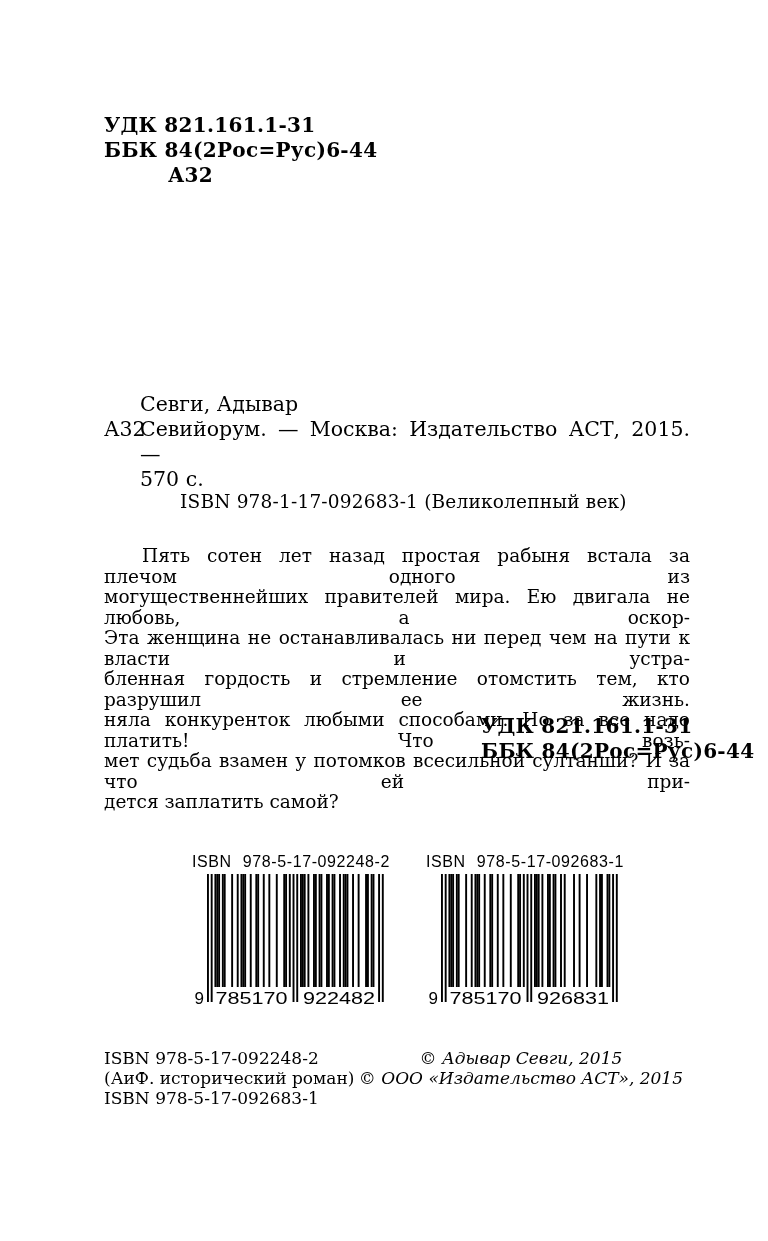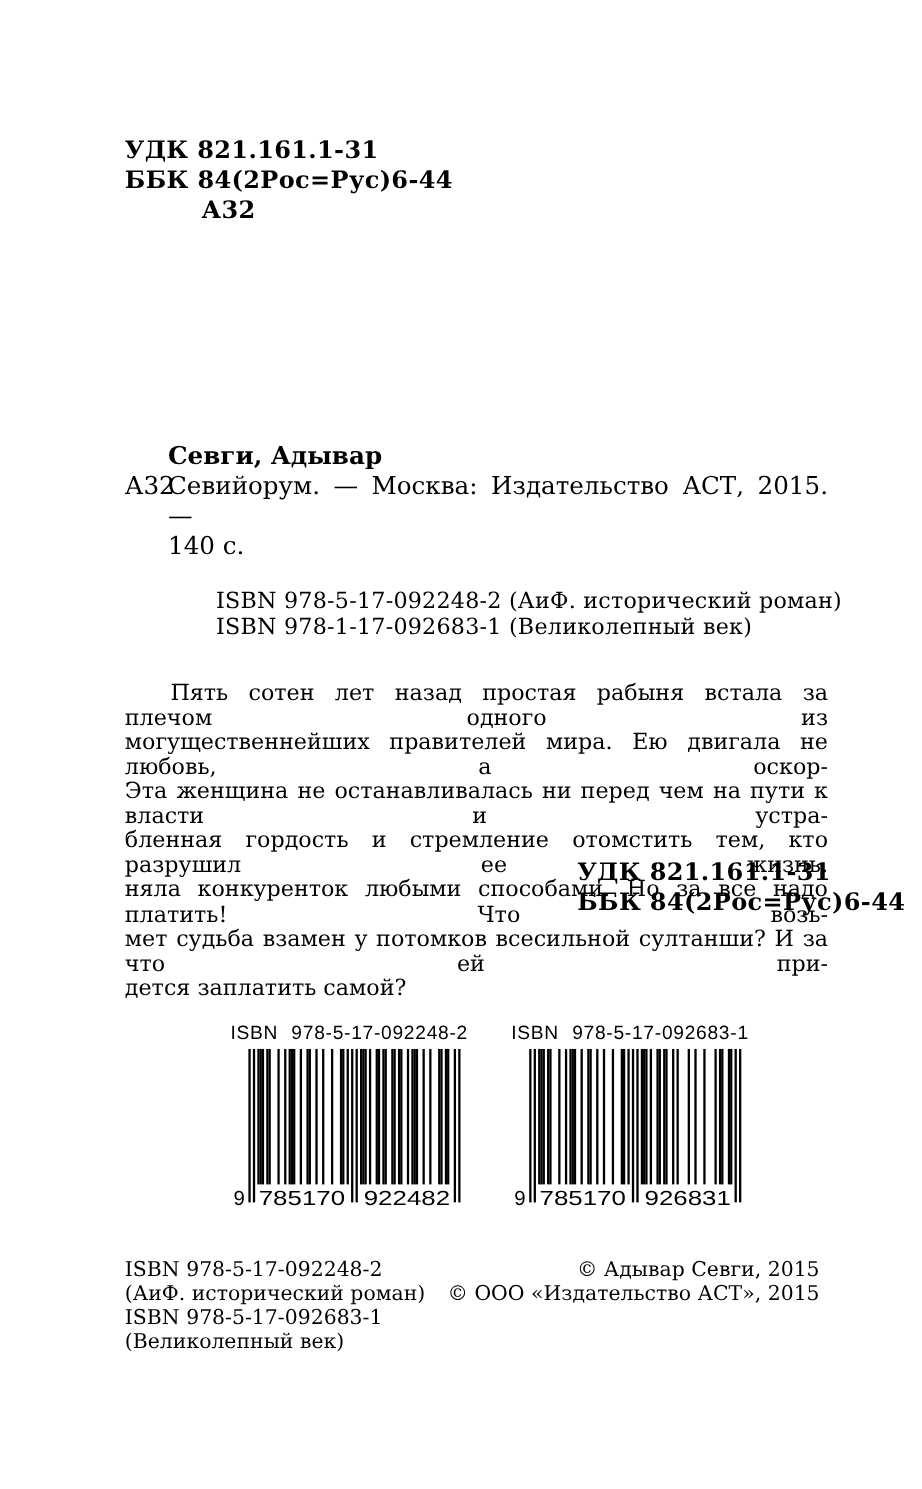--- a/index.html
+++ b/index.html
@@ -20,39 +20,39 @@
     letter-spacing: 0.3px;
   }
   .top-codes .a32 { margin-left: 64px; }
 
   
   .card {
     position: absolute;
     left: 104px; top: 368px; width: 586px;
     font-size: 20.5px; line-height: 25px;
   }
-  .card-author { margin-left: 36px; font-weight: bold; }
+  .card-author { margin-left: 36px; font-weight: normal; margin-top: 24px; }
   .card-body { position: relative; }
   .card-sign { position: absolute; left: 0; top: 0; }
   .card-lines { margin-left: 36px; }
   .jline { text-align: justify; text-align-last: justify; }
   .indent1 { text-indent: 38px; }
 
   
   .isbn-mid {
     position: absolute;
     left: 180px; top: 491px;
     font-size: 18.5px; line-height: 21px;
     letter-spacing: 0.2px;
   }
 
   
   .annotation {
     position: absolute;
-    left: 104px; top: 568px; width: 586px;
+    left: 104px; top: 546px; width: 586px;
     font-size: 18.5px; line-height: 20.5px;
   }
 
   
   .codes-right {
     position: absolute;
     left: 481px; top: 714px;
     font-size: 20px; line-height: 24.5px; font-weight: bold;
     letter-spacing: 0.3px;
   }
@@ -83,47 +83,47 @@
   
   .footer-left {
     position: absolute;
     left: 104px; top: 1048px;
     font-size: 17px; line-height: 20px;
   }
   .footer-right {
     position: absolute;
     right: 85px; top: 1048px;
     font-size: 17px; line-height: 20px;
-    text-align: right;
+    text-align: center;
+    font-style: italic;
   }
 </style>
 </head>
 <body>
 
 <div class="page">
 
   <div class="top-codes">
     <div>УДК 821.161.1-31</div>
     <div>ББК 84(2Рос=Рус)6-44</div>
     <div class="a32">А32</div>
   </div>
 
   <div class="card">
     <div class="card-author">Севги, Адывар</div>
     <div class="card-body">
       <span class="card-sign">А32</span>
       <div class="card-lines">
         <div class="jline">Севийорум. — Москва: Издательство АСТ, 2015. —</div>
-        <div>140 с.</div>
+        <div>570 с.</div>
       </div>
     </div>
   </div>
 
   <div class="isbn-mid">
-    <div>ISBN 978-5-17-092248-2 (АиФ. исторический роман)</div>
     <div>ISBN 978-1-17-092683-1 (Великолепный век)</div>
   </div>
 
   <div class="annotation">
     <div class="jline indent1">Пять сотен лет назад простая рабыня встала за плечом одного из</div>
     <div class="jline">могущественнейших правителей мира. Ею двигала не любовь, а оскор-</div>
     <div class="jline">Эта женщина не останавливалась ни перед чем на пути к власти и устра-</div>
     <div class="jline">бленная гордость и стремление отомстить тем, кто разрушил ее жизнь.</div>
     <div class="jline">няла конкуренток любыми способами. Но за все надо платить! Что возь-</div>
     <div class="jline">мет судьба взамен у потомков всесильной султанши? И за что ей при-</div>
@@ -240,21 +240,20 @@
         <text class="bc-digit" x="9" y="130" text-anchor="end">9</text>
         <text class="bc-digit" x="56.6" y="130" text-anchor="middle" textLength="72" lengthAdjust="spacingAndGlyphs">785170</text>
         <text class="bc-digit" x="144.1" y="130" text-anchor="middle" textLength="72" lengthAdjust="spacingAndGlyphs">926831</text>
       </svg>
   </div>
 
   <div class="footer-left">
     <div>ISBN 978-5-17-092248-2</div>
     <div>(АиФ. исторический роман)</div>
     <div>ISBN 978-5-17-092683-1</div>
-    <div>(Великолепный век)</div>
   </div>
 
   <div class="footer-right">
     <div>© Адывар Севги, 2015</div>
     <div>© ООО «Издательство АСТ», 2015</div>
   </div>
 
 </div>
 
 </body></html>

